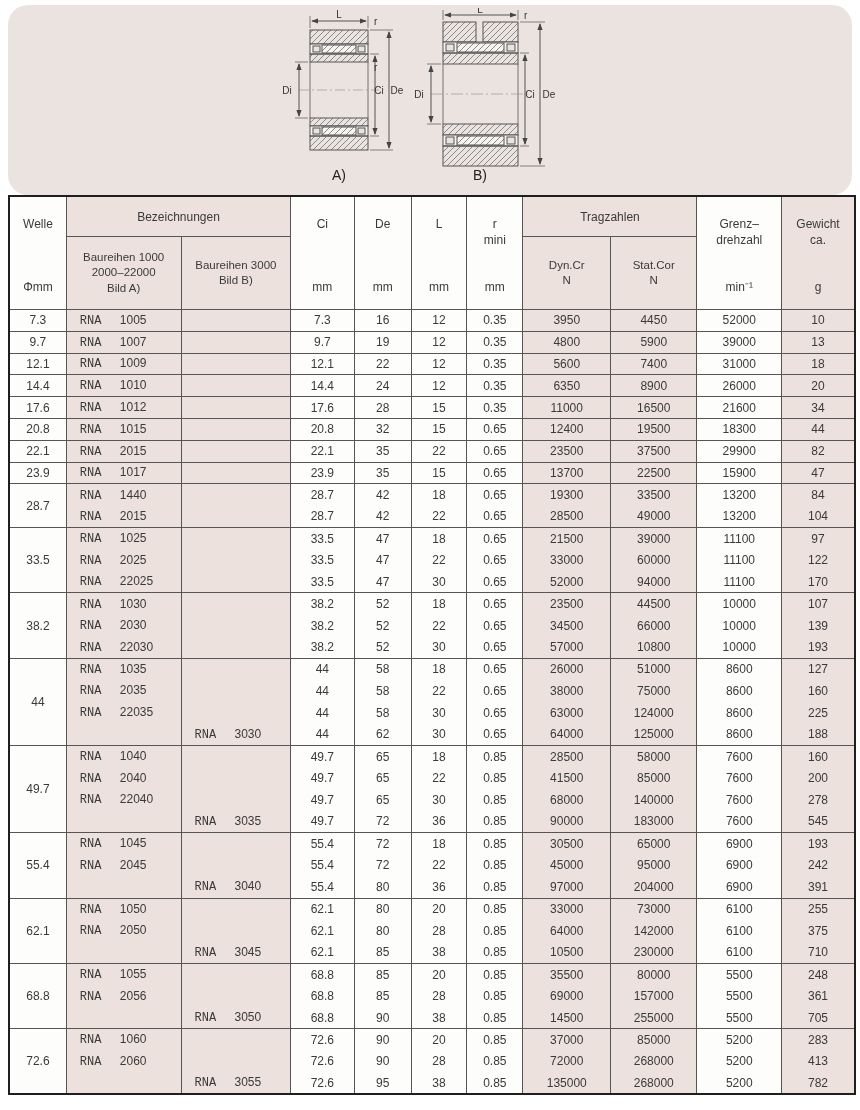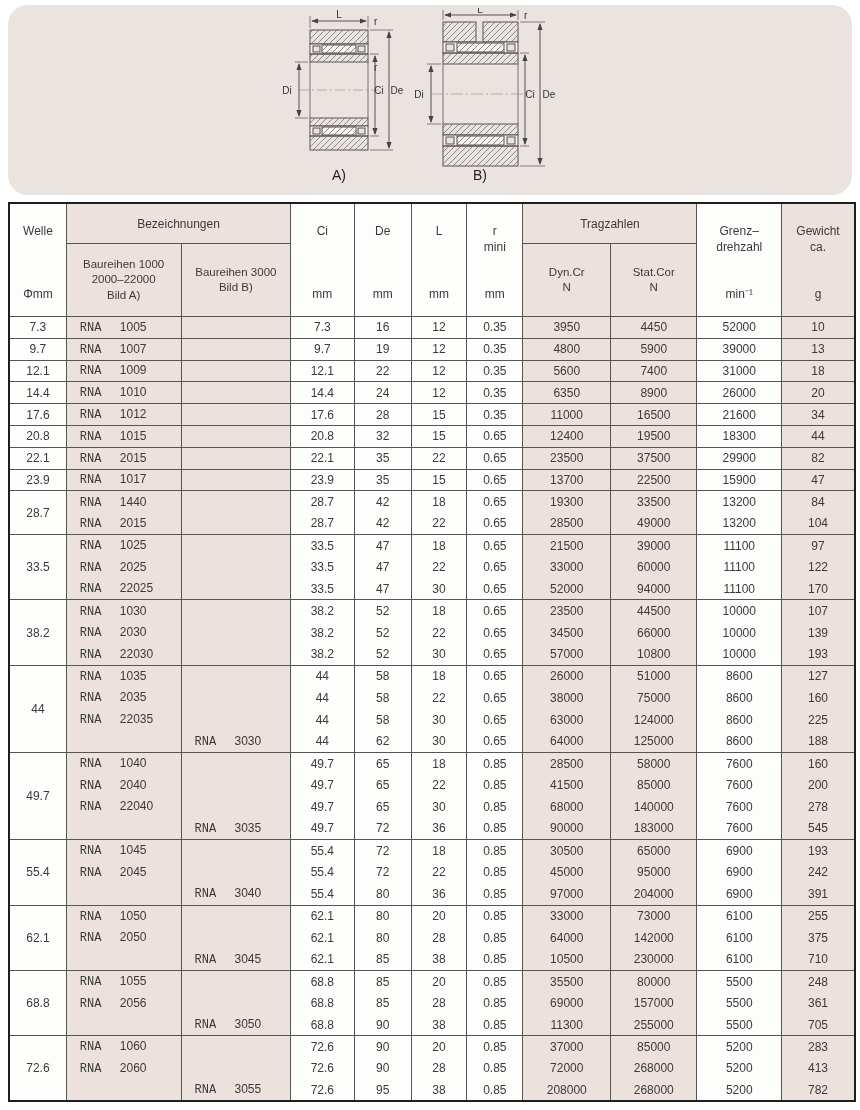--- a/index.html
+++ b/index.html
@@ -12,21 +12,21 @@
     width: 844px; height: 190px; background: #ebe3e0;
     border-radius: 20px; display: flex; align-items: center; justify-content: center;
   }
   .drawing-panel svg { display: block; }
   .dim-label { font-size: 10px; fill: #333; }
   .cap-label { font-size: 14px; fill: #222; }
 
   
   table.spec-table {
     width: 848px; border-collapse: collapse; table-layout: fixed;
-    margin-top: 7px; border: 2px solid #1f1f1f;
+    border: 2px solid #1f1f1f;
     font-size: 12px;
   }
   th, td { border: 1px solid #555; font-weight: normal; color: #3a3a3a; }
   .pink { background: #ece1dd; }
   .white { background: #fdfdfc; }
 
   thead th { text-align: center; vertical-align: middle; }
   thead tr.h1 th { height: 40px; }
   thead tr.h2 th { height: 72px; font-size: 11.5px; line-height: 1.35; }
   .vstack {
@@ -624,21 +624,21 @@
           <td class="white">5500</td>
           <td class="pink">361</td>
         </tr>
         <tr>
           <td class="c-des pink"></td>
           <td class="c-des pink"><span class="rna-prefix">RNA</span><span>3050</span></td>
           <td class="white">68.8</td>
           <td class="white">90</td>
           <td class="white">38</td>
           <td class="white">0.85</td>
-          <td class="pink">11300</td>
+          <td class="pink">14500</td>
           <td class="pink">255000</td>
           <td class="white">5500</td>
           <td class="pink">705</td>
         </tr>
         <tr class="group-start">
           <td class="c-welle" rowspan="3">72.6</td>
           <td class="c-des pink"><span class="rna-prefix">RNA</span><span>1060</span></td>
           <td class="c-des pink"></td>
           <td class="white">72.6</td>
           <td class="white">90</td>
@@ -661,21 +661,21 @@
           <td class="white">5200</td>
           <td class="pink">413</td>
         </tr>
         <tr>
           <td class="c-des pink"></td>
           <td class="c-des pink"><span class="rna-prefix">RNA</span><span>3055</span></td>
           <td class="white">72.6</td>
           <td class="white">95</td>
           <td class="white">38</td>
           <td class="white">0.85</td>
-          <td class="pink">208000</td>
+          <td class="pink">135000</td>
           <td class="pink">268000</td>
           <td class="white">5200</td>
           <td class="pink">782</td>
         </tr>
       </tbody>
   </table>
 
 </div>
 
 </body></html>

